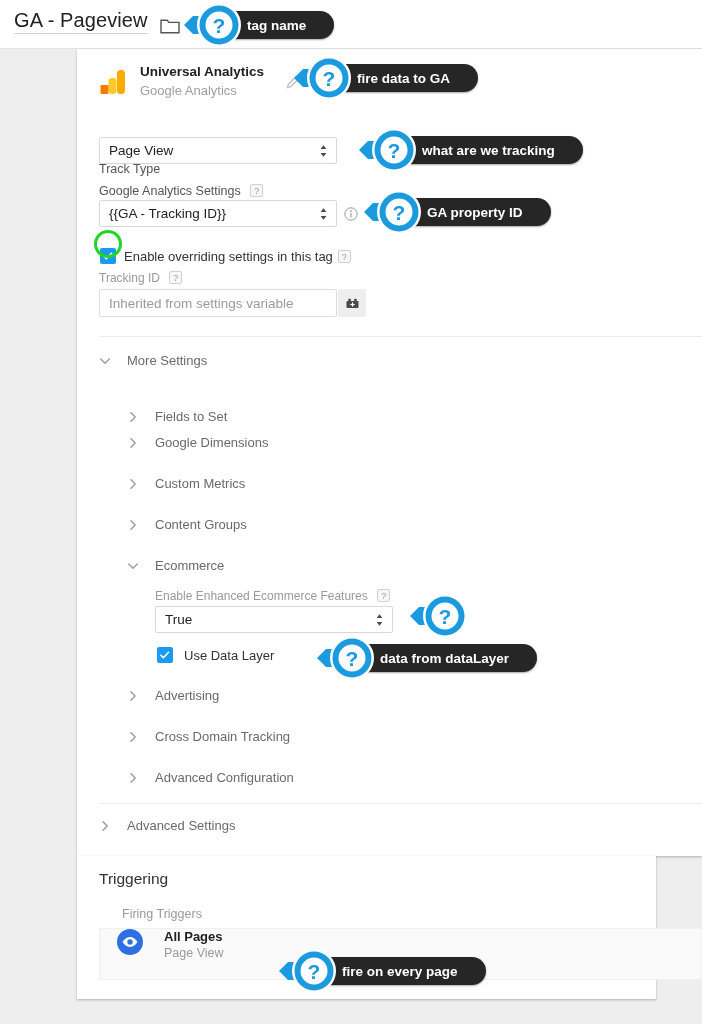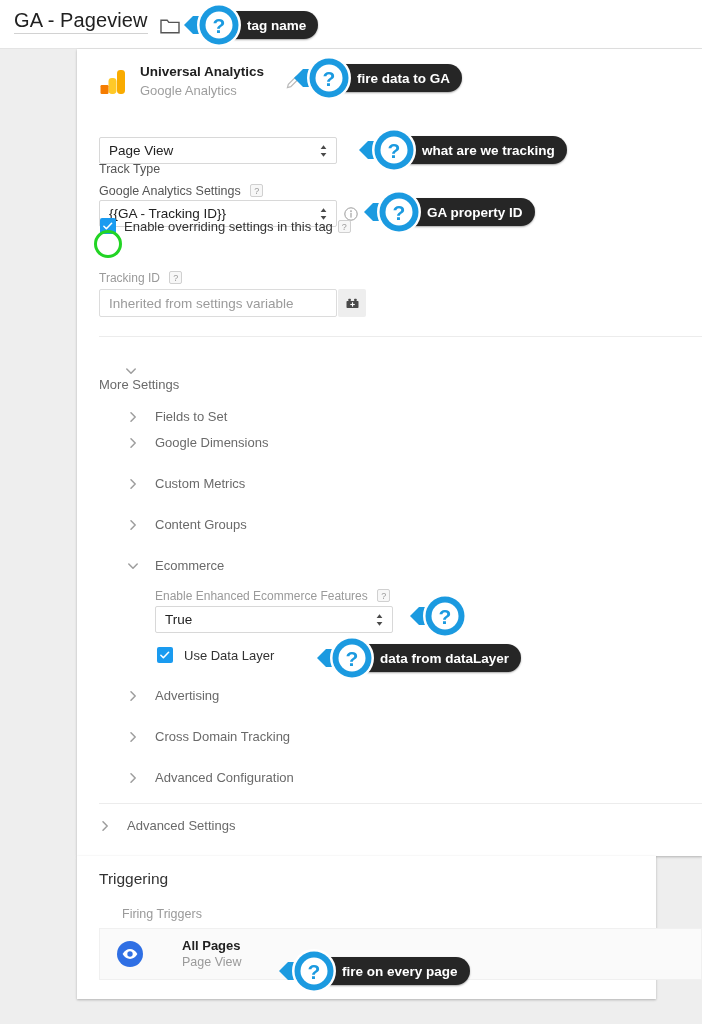--- a/index.html
+++ b/index.html
@@ -92,35 +92,35 @@
   .acc-row { position: absolute; display: flex; align-items: center; }
   .acc-label { font-size: 13px; color: #6a6a6a; }
   .chev { width: 12px; height: 12px; margin-right: 16px; opacity: .65; }
   .divider { position: absolute; left: 22px; width: 603px; height: 1px; background: #ececec; }
 
   
   .sec-title { font-size: 15.5px; color: #333; }
   .sec-sub   { font-size: 12.5px; color: #9a9a9a; margin-left: 23px; }
   .trig-row {
     position: absolute; left: 22px; top: 72px; width: 603px; height: 52px;
-    background: #fafafa; border: 1px solid #f0f0f0; display: flex; align-items: center; gap: 18px;
+    background: #fafafa; border: 1px solid #f0f0f0; display: flex; align-items: flex-start;
   }
   .trig-icon { width: 26px; height: 26px; margin-left: 17px; }
   .trig-texts { margin-left: 21px; line-height: 1.25; }
   .trig-name { font-size: 13px; font-weight: bold; color: #212121; }
   .trig-sub  { font-size: 12.5px; color: #9a9a9a; margin-top: 1px; }
 
   
   .callout { position: absolute; display: flex; align-items: center; height: 44px; }
   .callout .arrow { width: 30px; height: 30px; flex: none; margin-right: -16px; z-index: 1; }
   .callout .qcircle { width: 44px; height: 44px; flex: none; z-index: 3; }
   .callout .pill {
     height: 28px; background: #262626; border-radius: 14px;
     color: #ffffff; font-size: 13.5px; font-weight: bold;
-    display: flex; align-items: center; padding: 0 12px 0 26px;
+    display: flex; align-items: center; padding: 0 28px 0 26px;
     margin-left: -20px; z-index: 2;
     box-shadow: 0 1px 2px rgba(0,0,0,.35);
     white-space: nowrap;
   }
 </style>
 </head>
 <body>
 
 <div id="page">
 
@@ -167,21 +167,21 @@
       <svg class="spin" viewBox="0 0 10 14">
         <path d="M5 0.5l3.2 4.3H1.8zM5 13.5l3.2-4.3H1.8z" fill="#4a4a4a"></path>
       </svg>
     </div>
     <svg style="position:absolute;left:267px;top:158px;width:14px;height:14px;" viewBox="0 0 14 14">
       <circle cx="7" cy="7" r="6.2" fill="none" stroke="#9a9a9a" stroke-width="1"></circle>
       <circle cx="7" cy="4.1" r=".85" fill="#9a9a9a"></circle>
       <rect x="6.45" y="5.8" width="1.1" height="4.8" fill="#9a9a9a"></rect>
     </svg>
 
-    <div style="position:absolute;left:23px;top:169px;display:flex;align-items:center;">
+    <div style="position:absolute;left:23px;top:199px;display:flex;align-items:center;">
       <div class="cbox">
         <svg viewBox="0 0 16 16" style="width:12px;height:12px;">
           <path d="M2.5 8.4l3.3 3.3 7-7.4" fill="none" stroke="#fff" stroke-width="2.1" stroke-linecap="round" stroke-linejoin="round"></path>
         </svg>
       </div>
       <span class="cb-label" style="margin-left:8px;">Enable overriding settings in this tag</span>
       <span class="qmark">?</span>
     </div>
     <div class="green-ring" style="left:17px;top:181px;"></div>
 
@@ -197,21 +197,21 @@
         <rect x="2" y="6.5" width="16" height="9.5" rx="1" fill="#4a4a4a"></rect>
         <rect x="4.3" y="3.8" width="3.6" height="3" rx="1" fill="#4a4a4a"></rect>
         <rect x="12.1" y="3.8" width="3.6" height="3" rx="1" fill="#4a4a4a"></rect>
         <rect x="9.3" y="8.4" width="1.5" height="5.8" fill="#fff"></rect>
         <rect x="7.1" y="10.6" width="5.9" height="1.5" fill="#fff"></rect>
       </svg>
     </div>
 
     <div class="divider" style="top:287px;"></div>
 
-    <div class="acc-row" style="left:22px;top:316px;flex-direction:column;">
+    <div class="acc-row" style="left:22px;top:304px;">
       <svg class="chev" viewBox="0 0 12 12">
         <path d="M1.8 4l4.2 4.2L10.2 4" fill="none" stroke="#6a6a6a" stroke-width="1.5" stroke-linecap="round" stroke-linejoin="round"></path>
       </svg>
       <span class="acc-label">More Settings</span>
     </div>
 
     <div class="acc-row" style="left:50px;top:360px;">
       <svg class="chev" viewBox="0 0 12 12">
         <path d="M4 1.8L8.2 6 4 10.2" fill="none" stroke="#6a6a6a" stroke-width="1.5" stroke-linecap="round" stroke-linejoin="round"></path>
       </svg>

